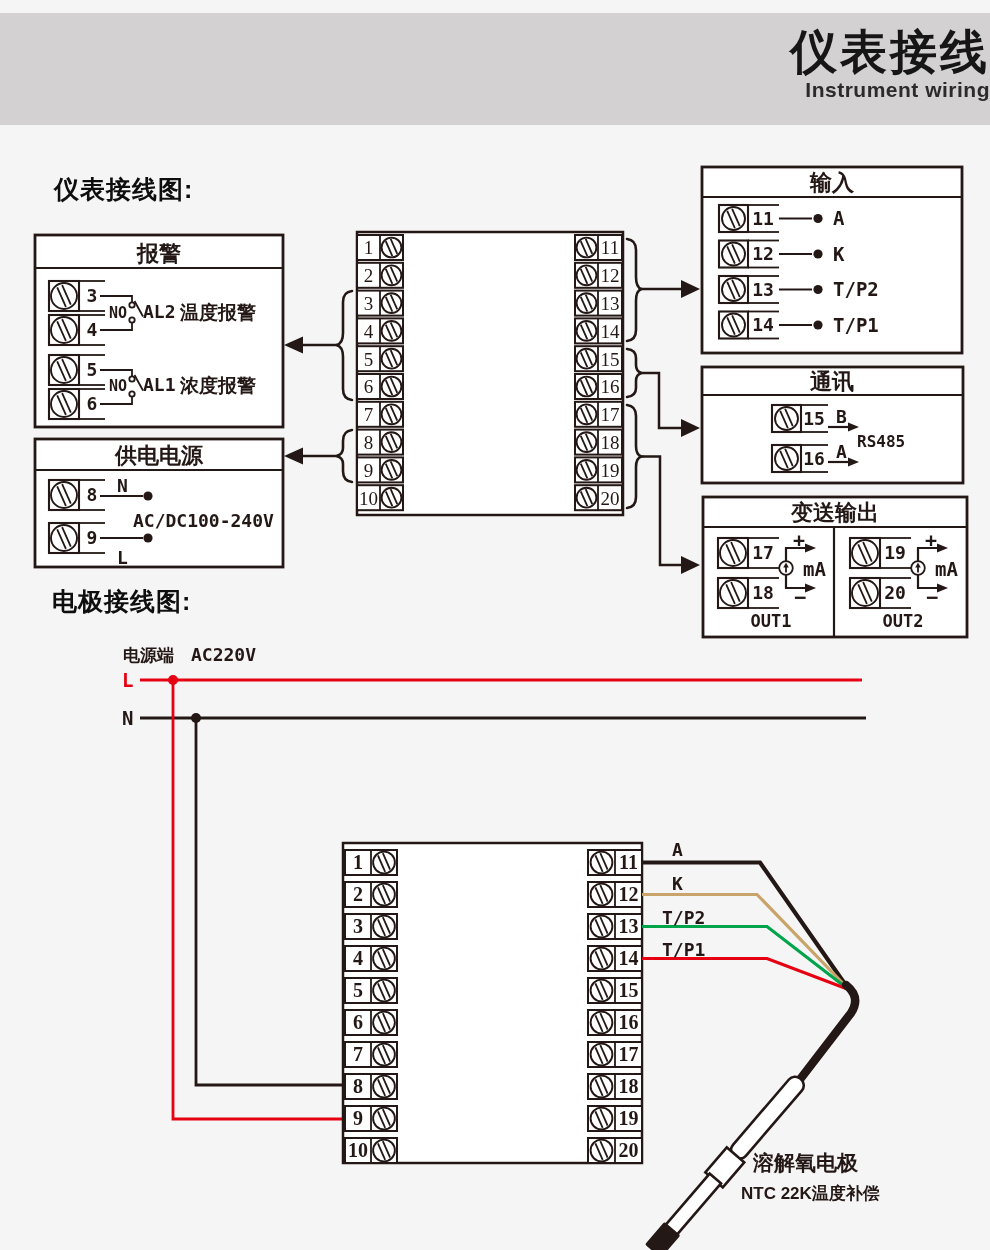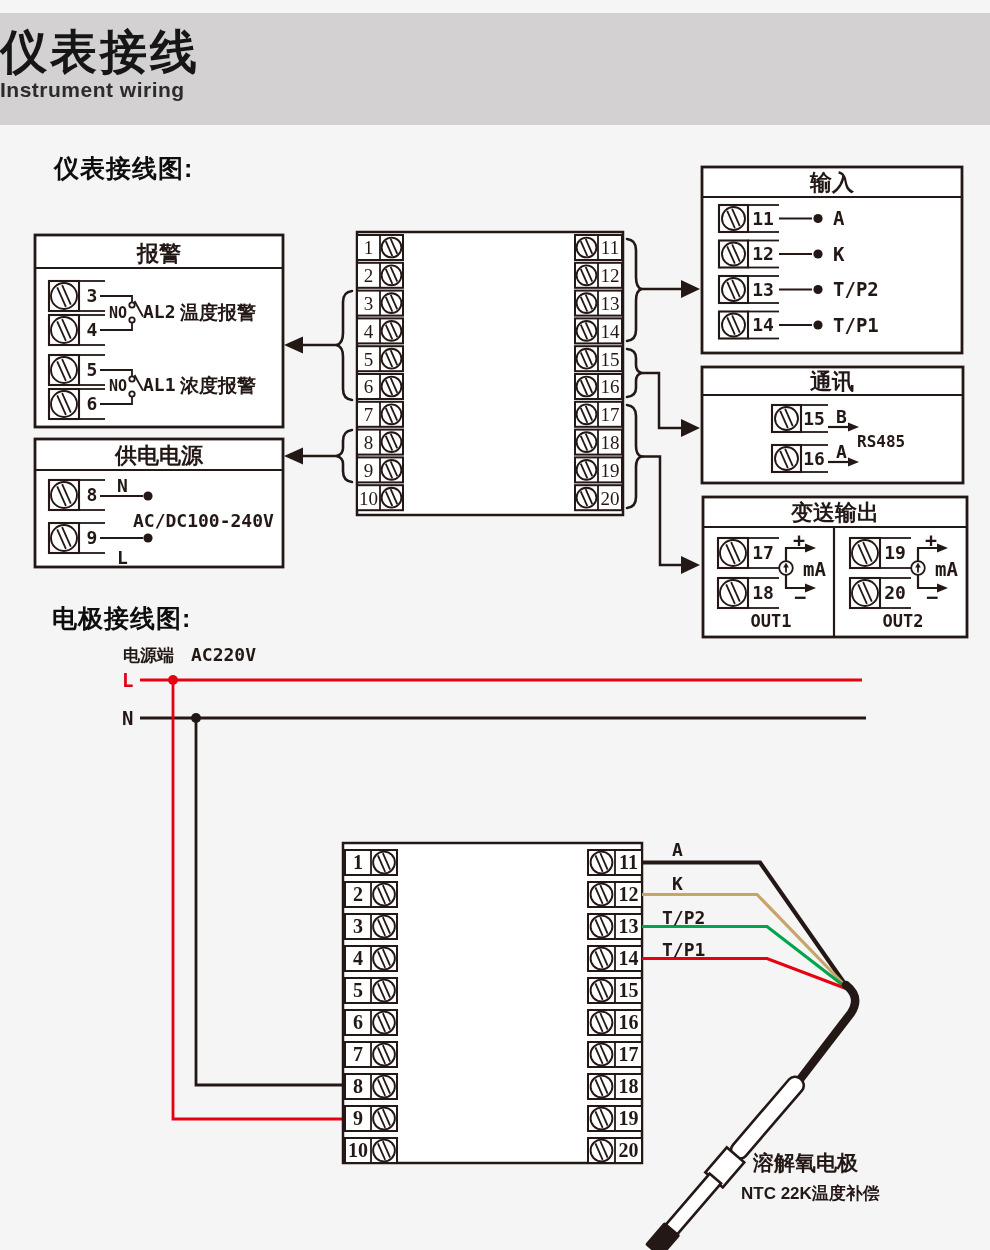--- a/index.html
+++ b/index.html
@@ -1,23 +1,23 @@
 <!DOCTYPE html>
 <html><head>
 <meta charset="utf-8">
 <style>
   html,body{margin:0;padding:0}
   body{width:990px;height:1250px;background:#f6f5f5;position:relative;overflow:hidden;
        font-family:"Liberation Sans",sans-serif;color:#231815}
-  .banner{position:absolute;left:0;top:13px;width:990px;height:112px;background:#d3d1d2;text-align:left}
+  .banner{position:absolute;left:0;top:13px;width:990px;height:112px;background:#d3d1d2;text-align:right}
   .banner h1{margin:13px 0 0;font-size:47px;line-height:1.1;font-weight:bold;letter-spacing:3px;color:#161616}
   .banner p{margin:0;font-size:21px;font-weight:700;color:#2b2b2b;letter-spacing:0.5px}
   .seclabel{position:absolute;font-size:25px;font-weight:bold;letter-spacing:1px;color:#0e0e0e}
-  #lbl1{left:54px;top:152px}
-  #lbl2{left:52px;top:602px}
+  #lbl1{left:54px;top:173px}
+  #lbl2{left:52px;top:585px}
   svg{position:absolute;left:0;top:0}
   
   text{fill:#231815}
   .tc{text-anchor:middle}
   .cjkt{font:bold 22px "Liberation Sans",sans-serif}
   .cjk{font:bold 19px "Liberation Sans",sans-serif}
   .cjkp{font:bold 21px "Liberation Sans",sans-serif}
   .cjkn{font:bold 17px "Liberation Sans",sans-serif}
   .num{font:19px "Liberation Serif",serif}
   .numb{font:bold 20px "Liberation Serif",serif}

